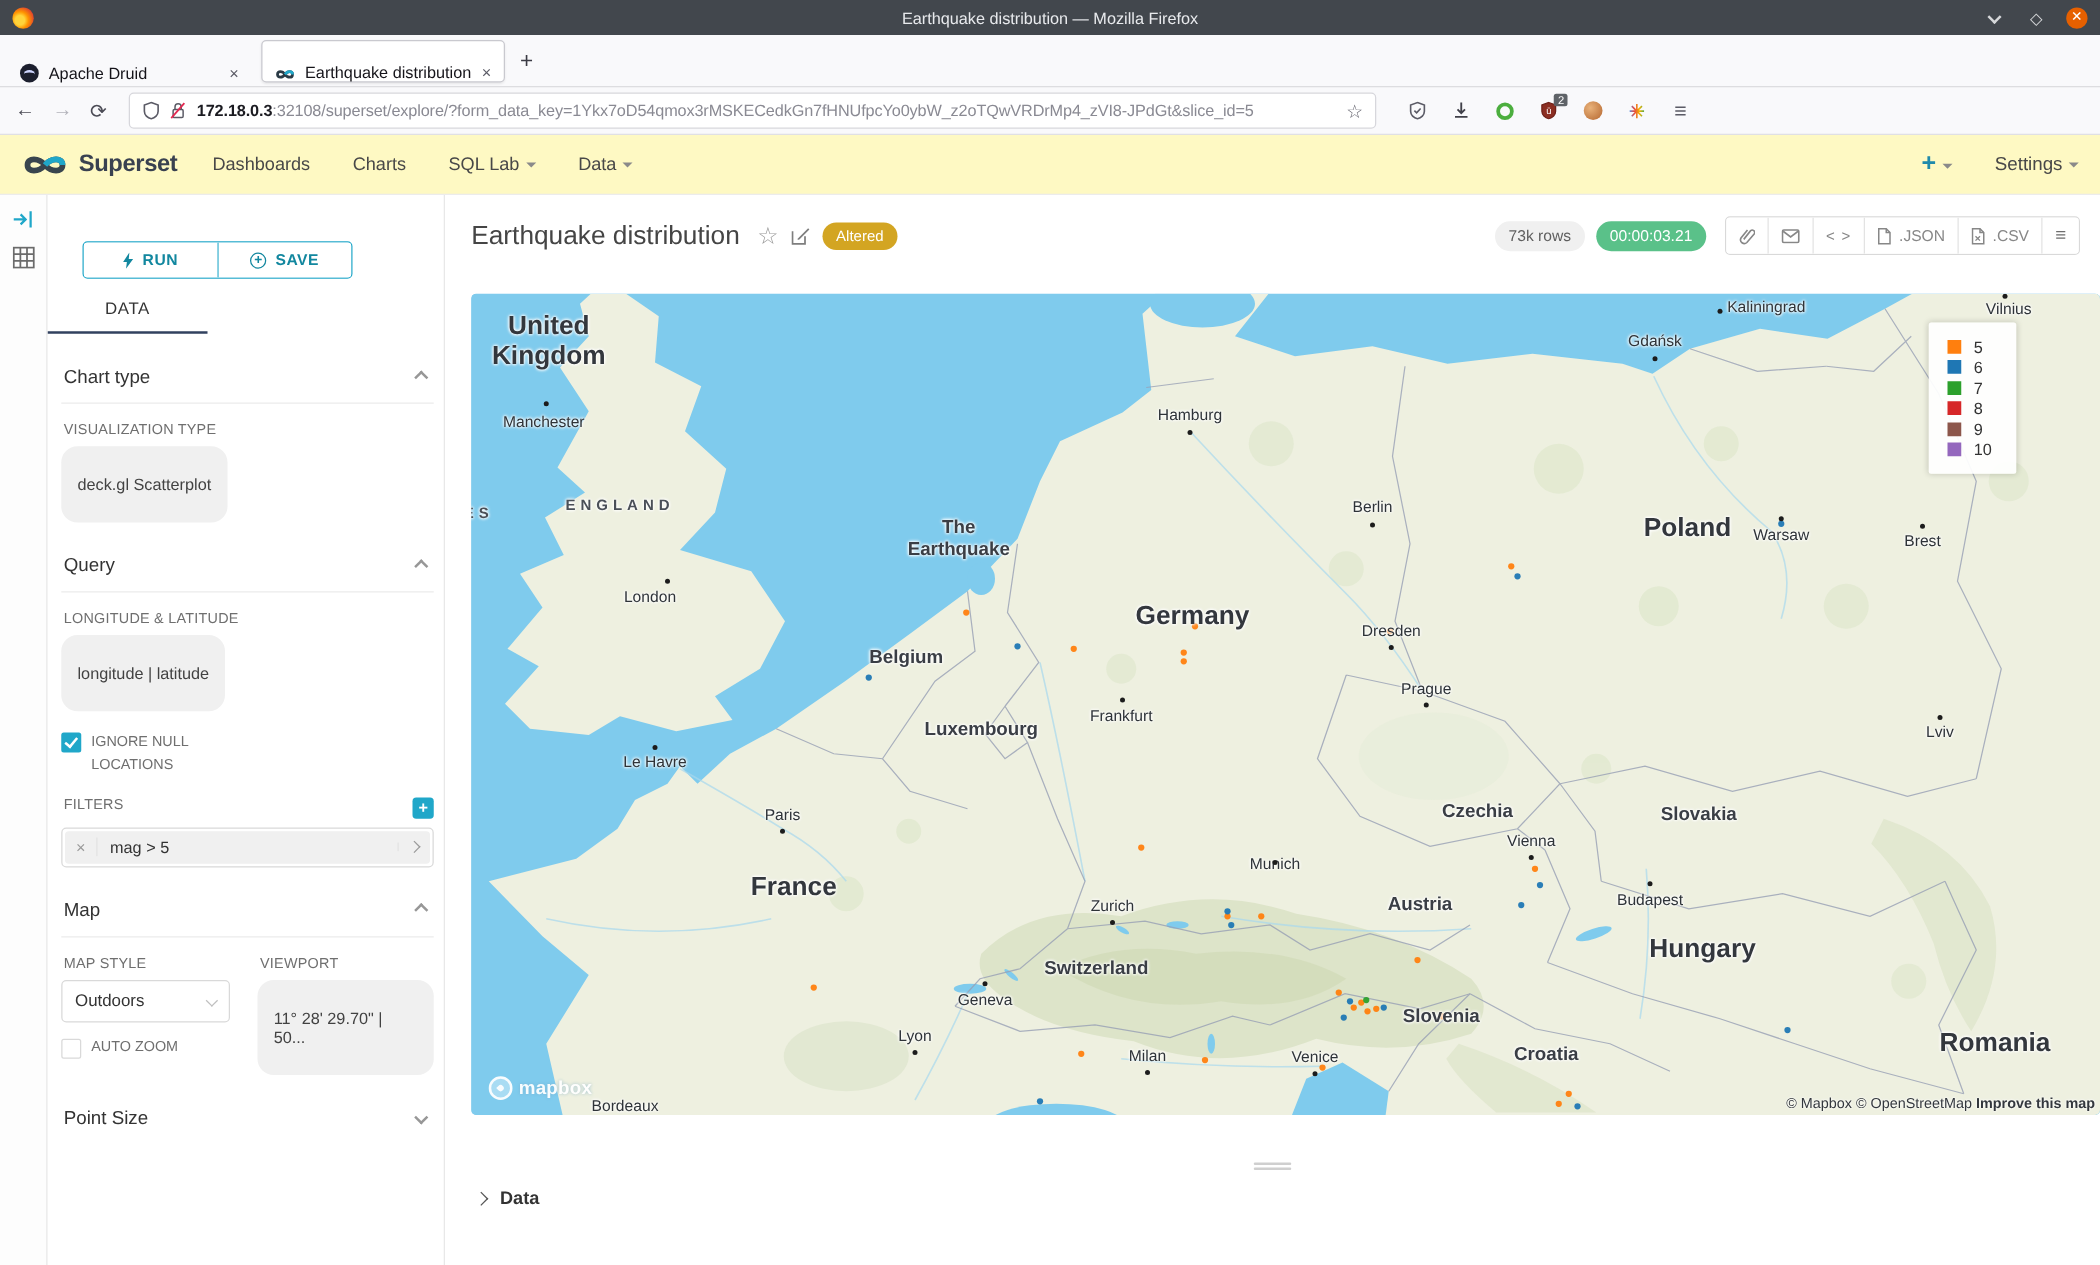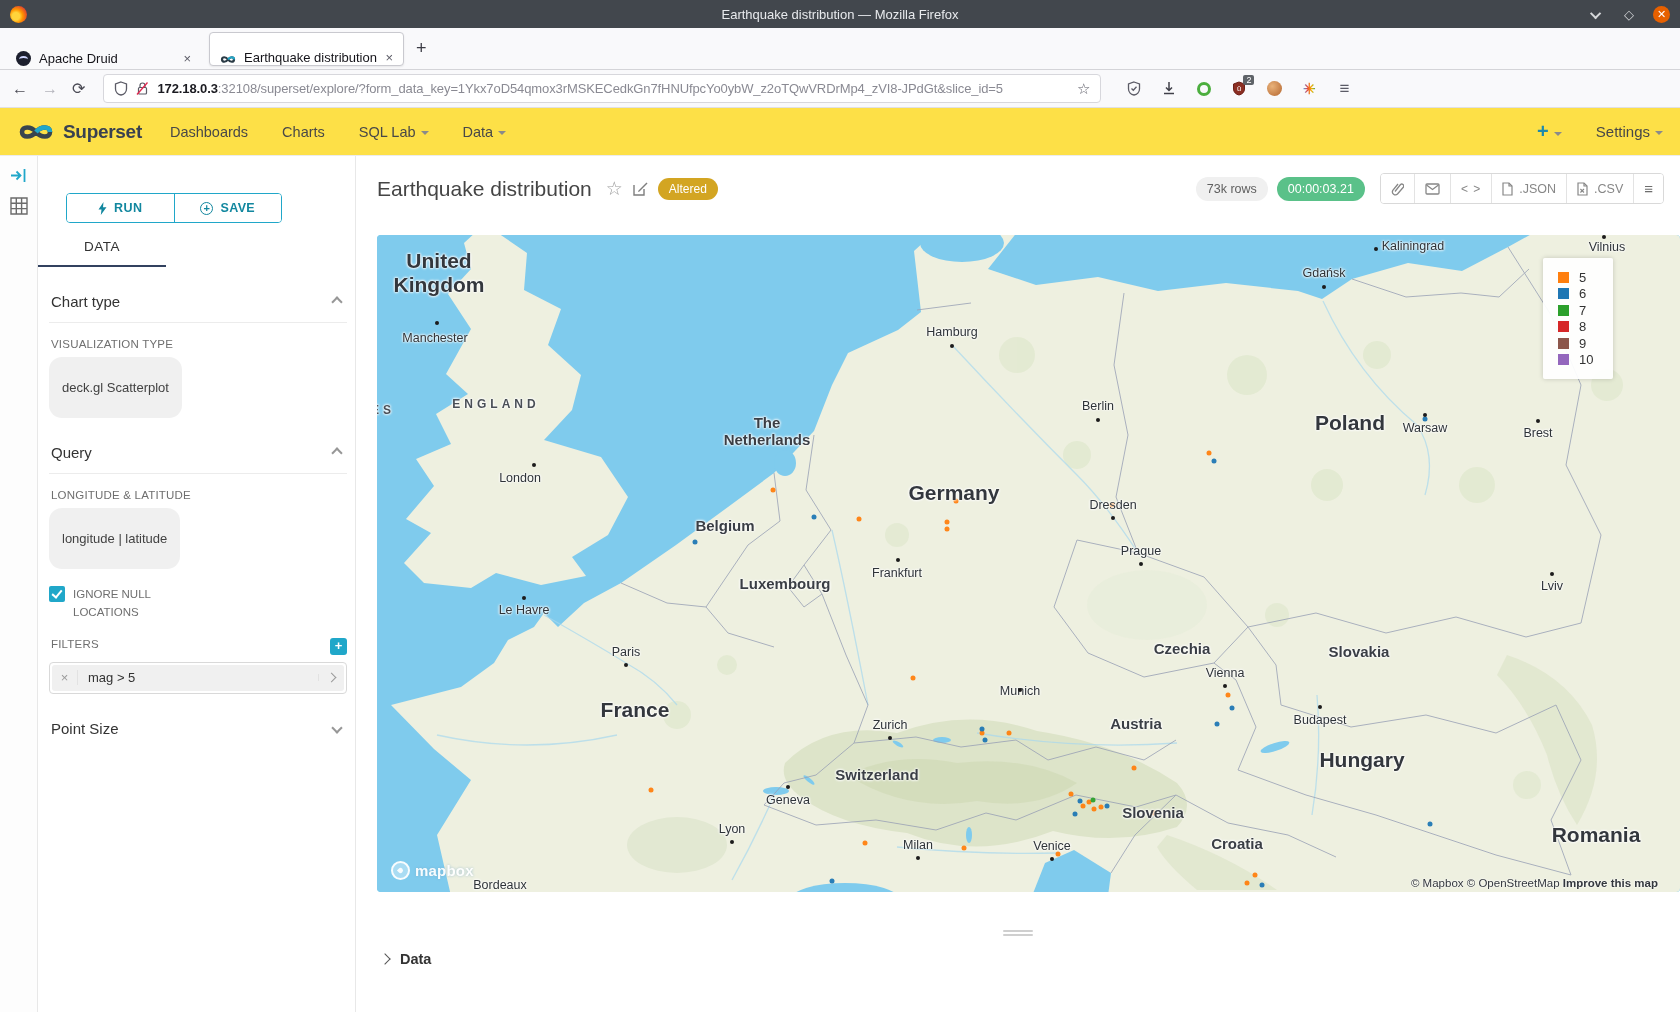--- a/index.html
+++ b/index.html
@@ -31,21 +31,21 @@
   .url-text b { color:#1b1b21; font-weight:bold; }
   .url-star { color:#5b5b66; font-size:15px; }
   .ext-icons { display:flex; align-items:center; gap:17px; margin-left:10px; }
   .ext { position:relative; width:18px; height:18px; display:flex; align-items:center; justify-content:center; font-size:14px; color:#5b5b66; }
   .ring-green { width:14px; height:14px; border:3px solid #4cae3e; border-radius:50%; }
   .cookie { width:15px; height:15px; border-radius:50%; background:radial-gradient(circle at 35% 35%, #e9b27a, #b4662f); }
   .pinwheel { font-size:15px; background:linear-gradient(90deg,#4b9df8,#e8453c,#f5b400,#34a853); -webkit-background-clip:text; background-clip:text; color:transparent; font-weight:bold; }
   .badge2 { position:absolute; top:-5px; right:-6px; background:#5f6368; color:#fff; font-size:9px; padding:0 3px; border-radius:2px; }
 
   
-  .ssnav { height:48px; background:#fde047; border-bottom:1px solid #ececec; display:flex; align-items:center; padding:0 17px; }
+  .ssnav { height:48px; background:#fef9c3; border-bottom:1px solid #ececec; display:flex; align-items:center; padding:0 17px; }
   .brand { display:flex; align-items:center; gap:8px; margin-right:28px; }
   .brand-name { font-size:19px; font-weight:bold; color:#394150; letter-spacing:-.3px; }
   .ssnav-items { display:flex; align-items:center; gap:34px; font-size:14.5px; color:#484848; }
   .caret { width:0; height:0; border-left:4px solid transparent; border-right:4px solid transparent; border-top:4px solid #8a8a8a; display:inline-block; margin-left:5px; vertical-align:middle; }
   .ssnav-right { margin-left:auto; display:flex; align-items:center; gap:34px; }
   .plus-teal { color:#1f8aab; font-size:20px; font-weight:bold; }
 
   
   .workspace { position:absolute; top:156px; left:0; right:0; bottom:0; display:flex; }
   .iconstrip { width:38px; border-right:1px solid #e8e8e8; background:#fdfdfd; padding-top:12px; display:flex; flex-direction:column; align-items:center; gap:14px; }
@@ -112,21 +112,21 @@
 
   .legend { position:absolute; left:1166px; top:23px; width:70px; background:rgba(255,255,255,.93); border-radius:2px; box-shadow:0 0 5px rgba(0,0,0,.18); padding:11px 0 11px 15px; }
   .lg-row { display:flex; align-items:center; gap:10px; height:16.5px; }
   .lg-sw { width:11px; height:11px; }
   .lg-lb { font-size:13px; color:#333; }
 
   .mb-logo { position:absolute; left:14px; bottom:12px; display:flex; align-items:center; gap:5px; opacity:.95; }
   .mb-circ { width:19px; height:19px; border-radius:50%; background:rgba(255,255,255,.35); border:2px solid #fff; position:relative; }
   .mb-circ::after { content:""; position:absolute; left:5px; top:5px; width:5px; height:5px; background:#fff; border-radius:50% 50% 50% 0; transform:rotate(45deg); }
   .mb-word { color:#fff; font-size:15px; font-weight:bold; letter-spacing:.2px; text-shadow:0 0 3px rgba(120,170,200,.7); }
-  .attribution { position:absolute; right:22px; bottom:3px; font-size:11.5px; color:#33373d; text-shadow:0 0 2px #fff,0 0 2px #fff; }
+  .attribution { position:absolute; right:4px; bottom:3px; font-size:11.5px; color:#33373d; text-shadow:0 0 2px #fff,0 0 2px #fff; }
   .attribution b { font-weight:bold; }
 
   .grip { position:absolute; left:50%; top:772px; transform:translateX(-50%); width:30px; }
   .grip i { display:block; height:2px; background:#cfcfcf; border-radius:2px; margin:2px 0; }
   .data-collapse { position:absolute; left:25px; top:795px; display:flex; align-items:center; gap:11px; }
   .dc-chev { width:8px; height:8px; border-right:1.8px solid #555; border-top:1.8px solid #555; transform:rotate(45deg); }
   .dc-label { font-size:14.5px; font-weight:bold; color:#333; }
 
   .icon-svg { display:block; }
 </style>
@@ -287,20 +287,43 @@
         <div class="filter-inner">
           <span class="filter-x">×</span>
           <span class="filter-txt">mag &gt; 5</span>
           <span class="filter-go">
               <i></i>
             </span>
         </div>
       </div>
     </div>
 
+    <div class="section">
+      <div class="sec-head">
+        <span>Map</span>
+          <i class="chev-up"></i>
+      </div>
+      <div class="two-col">
+        <div>
+          <div class="ctl-label">MAP STYLE</div>
+          <div class="sel sel-sm">
+            <span>Outdoors</span>
+            <i class="sel-car"></i>
+          </div>
+          <div class="cb-row" style="margin-top:12px;align-items:center;">
+            <span class="cb empty"></span>
+            <span>AUTO ZOOM</span>
+          </div>
+        </div>
+        <div>
+          <div class="ctl-label">VIEWPORT</div>
+          <span class="pill">11° 28' 29.70" | 50...</span>
+        </div>
+      </div>
+    </div>
 
     <div class="section">
       <div class="sec-head" style="border-bottom:none;">
         <span>Point Size</span>
           <i class="chev-down2"></i>
       </div>
     </div>
   </div>
 
   <div class="chartpane">
@@ -486,21 +509,21 @@
       <div class="map-layer" id="labelsLayer">
           <div class="mlabel ml-lg" style="left: 62px; top: 38px;">United
 Kingdom</div>
           <div class="mlabel ml-city" style="left: 58px; top: 103px;">Manchester</div>
           <div class="cdot" style="left: 60px; top: 88px;"></div>
           <div class="mlabel ml-region" style="left: 119px; top: 170px;">ENGLAND</div>
           <div class="mlabel ml-region" style="left: 6px; top: 176px;">ES</div>
           <div class="mlabel ml-city" style="left: 143px; top: 243px;">London</div>
           <div class="cdot" style="left: 157px; top: 230px;"></div>
           <div class="mlabel ml-md" style="left: 390px; top: 196px;">The
-Netherlands</div>
+Earthquake</div>
           <div class="mlabel ml-city" style="left: 575px; top: 97px;">Hamburg</div>
           <div class="cdot" style="left: 575px; top: 111px;"></div>
           <div class="mlabel ml-city" style="left: 721px; top: 171px;">Berlin</div>
           <div class="cdot" style="left: 721px; top: 185px;"></div>
           <div class="mlabel ml-lg" style="left: 577px; top: 258px;">Germany</div>
           <div class="mlabel ml-lg" style="left: 973px; top: 188px;">Poland</div>
           <div class="mlabel ml-city" style="left: 1048px; top: 193px;">Warsaw</div>
           <div class="cdot" style="left: 1048px; top: 180px;"></div>
           <div class="mlabel ml-city" style="left: 1161px; top: 198px;">Brest</div>
           <div class="cdot" style="left: 1161px; top: 186px;"></div>

